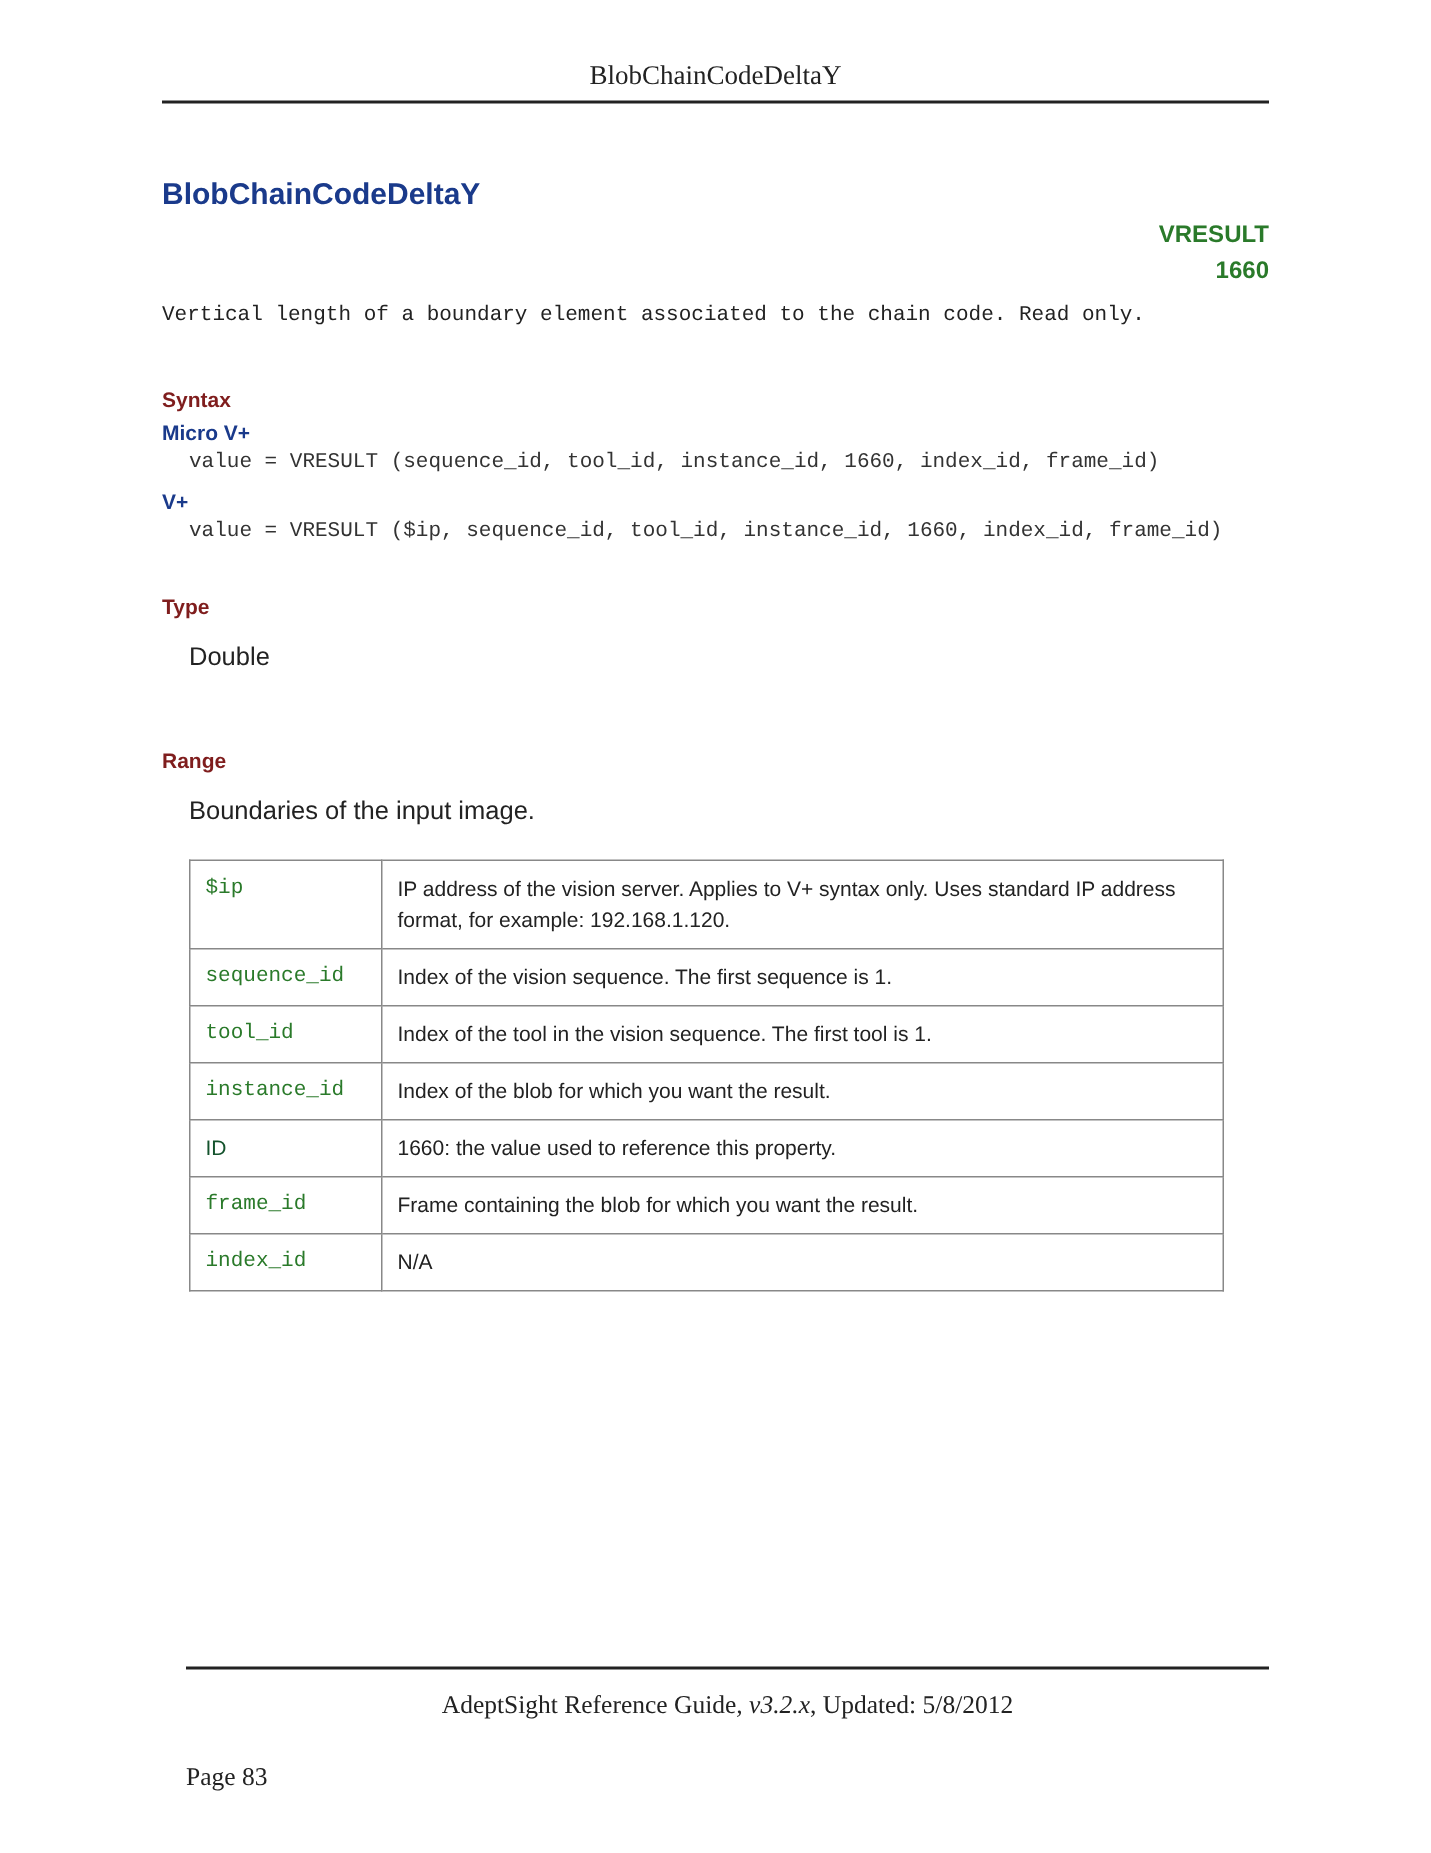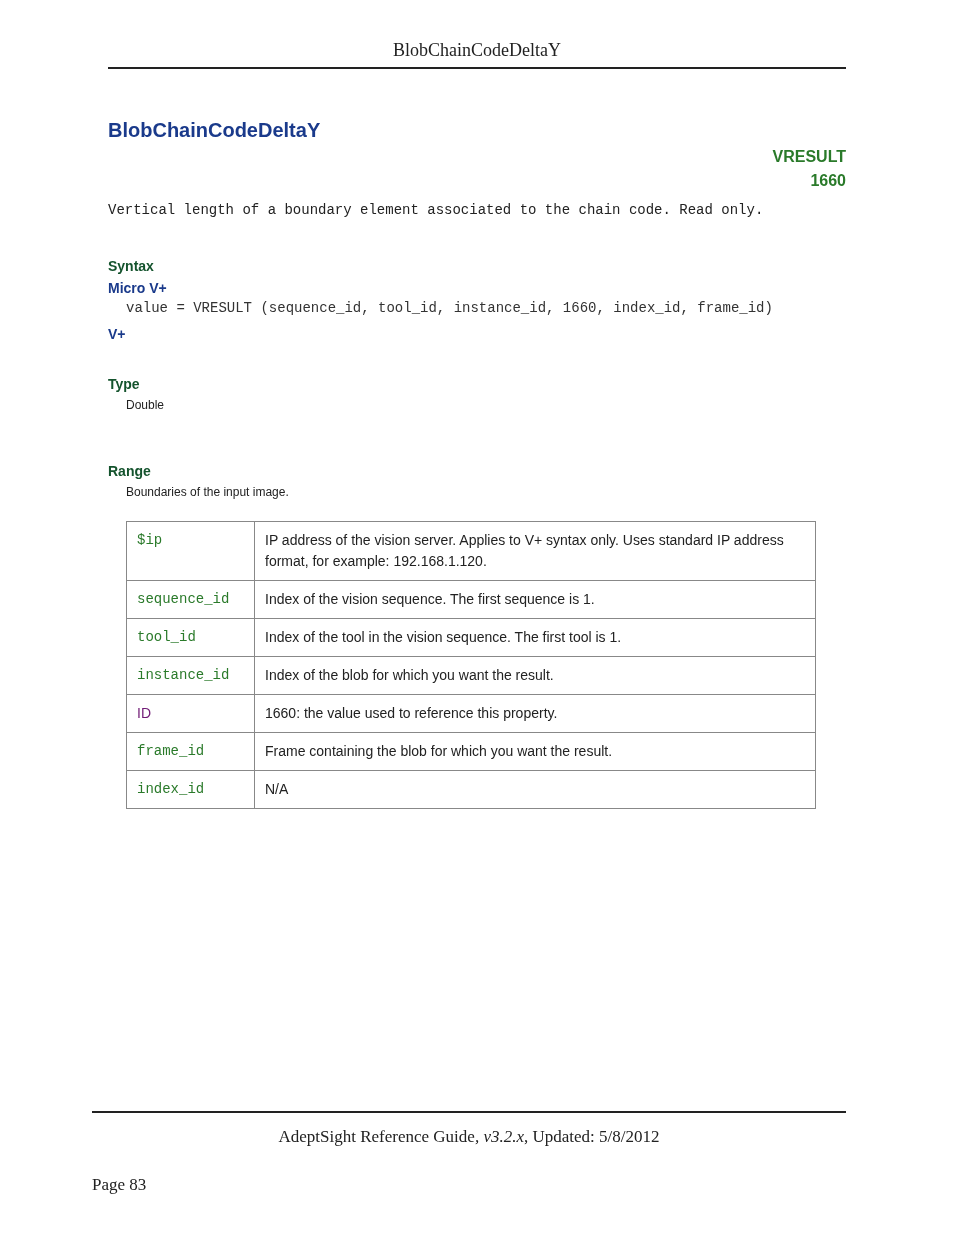--- a/index.html
+++ b/index.html
@@ -50,21 +50,21 @@
     line-height: 1.5;
     margin-left: 28px;
   }
   .description {
     margin-top: 60px;
     margin-bottom: 40px;
     font-size: 14px;
     font-family: Liberation Mono, monospace;
   }
   .section-heading {
-    color: #14532d;
+    color: #7f1d1d;
     font-weight: bold;
     font-size: 14px;
     margin-top: 28px;
     margin-bottom: 6px;
   }
   .sub-heading {
     color: #1a3a8b;
     font-weight: bold;
     font-size: 14px;
     margin-top: 6px;
@@ -73,50 +73,50 @@
   .code-line {
     font-family: "Courier New", Courier, monospace;
     font-size: 14px;
     color: #333;
     margin-left: 18px;
     margin-bottom: 10px;
     white-space: pre;
   }
   .indent-text {
     margin-left: 18px;
-    font-size: 12px;
-    margin-top: 6px;
+    font-size: 17px;
+    margin-top: 16px;
   }
   .param-table {
     border-collapse: collapse;
     width: 690px;
     margin-left: 18px;
     margin-top: 22px;
     font-size: 14px;
   }
   .param-table td {
     border: 1px solid #888;
     padding: 8px 10px;
     vertical-align: top;
     line-height: 1.5;
   }
   .param-name {
     font-family: Liberation Mono, monospace;
     color: #2a7a2a;
     width: 128px;
   }
   .param-id {
-    color: #701a75;
+    color: #14532d;
     font-family: Verdana, Geneva, sans-serif;
     width: 128px;
   }
   .footer {
     position: absolute;
     bottom: 40px;
-    left: 84px;
+    left: 116px;
     right: 100px;
   }
   .footer-rule {
     border: none;
     border-top: 2px solid #222;
     margin: 0 0 14px 0;
   }
   .footer-line {
     text-align: center;
     font-family: "Times New Roman", Times, serif;
@@ -148,20 +148,21 @@
   </div>
 
   <div class="description">Vertical length of a boundary element associated to the chain code. Read only.</div>
 
   <div class="section-heading">Syntax</div>
 
   <div class="sub-heading">Micro V+</div>
   <div class="code-line">value = VRESULT (sequence_id, tool_id, instance_id, 1660, index_id, frame_id)</div>
 
   <div class="sub-heading">V+</div>
+  <div class="code-line">value = VRESULT ($ip, sequence_id, tool_id, instance_id, 1660, index_id, frame_id)</div>
 
   <div class="section-heading" style="margin-top:34px">Type</div>
   <div class="indent-text">Double</div>
 
   <div class="section-heading" style="margin-top:51px">Range</div>
   <div class="indent-text">Boundaries of the input image.</div>
 
 
   <table class="param-table">
     <tbody id="param-tbody">

